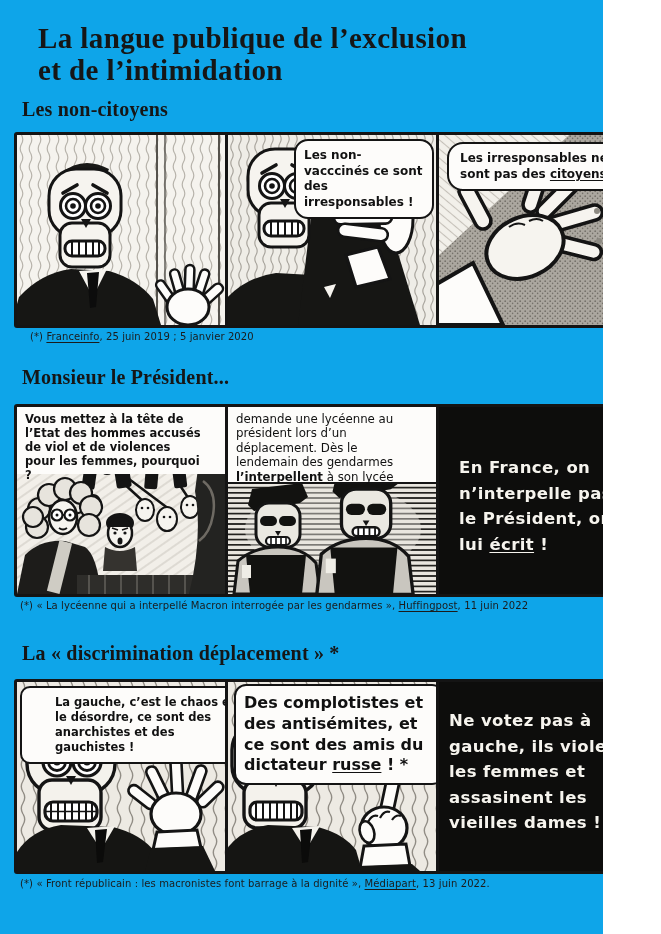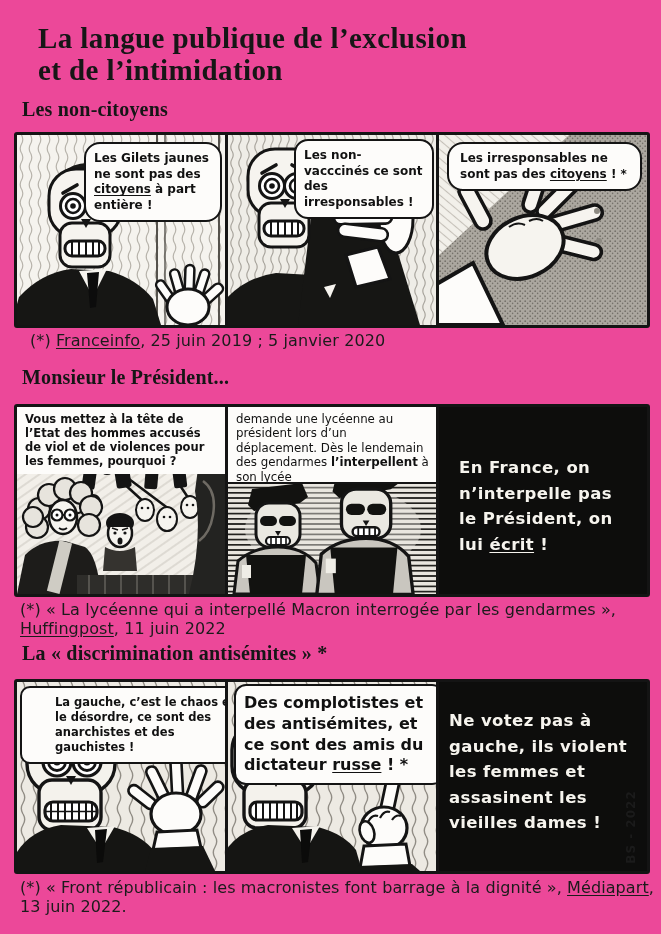--- a/index.html
+++ b/index.html
@@ -1,41 +1,41 @@
 <!DOCTYPE html>
 <html><head>
 <meta charset="utf-8">
 <style>
   html,body{margin:0;padding:0;background:#ffffff;}
-  #page{position:relative;width:661px;height:934px;background:#ec4899;overflow:hidden;
+  #page{position:relative;width:603px;height:934px;background:#0ea5e9;overflow:hidden;
         font-family:"DejaVu Sans",sans-serif;color:#141414;}
   
   .h1{position:absolute;left:38px;top:22px;font-family:"Liberation Serif",serif;
       font-weight:700;font-size:29px;line-height:1.12;letter-spacing:.4px;color:#161616;}
   .h2{position:absolute;left:22px;font-family:"Liberation Serif",serif;font-weight:700;
       font-size:20px;letter-spacing:.2px;color:#161616;}
   
   .strip{position:absolute;left:14px;width:636px;display:flex;border:3px solid #141414;
          border-radius:3px;background:#fff;box-sizing:border-box;}
   .panel{position:relative;flex:1;overflow:hidden;background:#fff;}
   .panel + .panel{border-left:3px solid #141414;}
   .art{position:absolute;inset:0;width:100%;height:100%;display:block;}
   
   .bubble{position:absolute;background:#fdfcfa;border:2.5px solid #141414;border-radius:16px;
           padding:7px 8px;font-weight:700;font-size:12px;line-height:1.3;color:#111;}
-  .nbox{position:absolute;left:0;top:0;right:0;background:#fdfcfa;padding:5px 7px 4px 8px;
+  .nbox{position:absolute;left:0;top:0;right:0;background:#fdfcfa;padding:5px 21px 4px 8px;
         line-height:1.22;color:#111;}
   .nbox1{font-weight:700;font-size:11.5px;height:58px;}
   .nbox2{font-size:11.8px;height:66px;border-bottom:2.5px solid #141414;}
   .black-panel{position:absolute;inset:0;background:#0d0d0c;color:#f6f4ee;}
   .black-text{position:absolute;font-weight:700;letter-spacing:.4px;line-height:1.55;}
   .bt2{left:20px;top:48px;width:162px;font-size:16.5px;}
   .bt3{left:10px;top:26px;width:202px;font-size:16.5px;}
   
-  .src{position:absolute;font-size:16px;letter-spacing:.1px;color:#1b1b1b;}
+  .src{position:absolute;font-size:10px;letter-spacing:.1px;color:#1b1b1b;}
   .u{text-decoration:underline;text-underline-offset:2px;}
   
   .sig{position:absolute;left:586px;top:820px;width:90px;text-align:center;
        transform:rotate(-90deg);font-size:12px;font-weight:700;letter-spacing:1px;color:#1b1b1b;}
 </style>
 </head>
 <body>
 
 <div id="page">
 
@@ -80,23 +80,20 @@
         <path d="M70,138 L82,137 L79,172 L73,173 Z" fill="#0c0c0c"></path>
         <g transform="translate(148,136)" fill="#fdfcfa" stroke="#141414">
           <rect x="-4" y="8" width="9" height="26" rx="4.5" stroke-width="2.5" transform="rotate(-35 0.5 21)"></rect>
           <rect x="8" y="-2" width="9" height="30" rx="4.5" stroke-width="2.5" transform="rotate(-16 12.5 13)"></rect>
           <rect x="20" y="-6" width="9" height="32" rx="4.5" stroke-width="2.5" transform="rotate(2 24.5 10)"></rect>
           <rect x="32" y="-2" width="9" height="30" rx="4.5" stroke-width="2.5" transform="rotate(18 36.5 13)"></rect>
           <rect x="42" y="10" width="10" height="26" rx="5" stroke-width="2.5" transform="rotate(48 47 23)"></rect>
           <ellipse cx="23" cy="36" rx="21" ry="18" stroke-width="3"></ellipse>
         </g>
       </svg>
-      <div class="bubble" style="right:3px;top:7px;width:118px;">
-        <span>Les Gilets jaunes ne sont pas des </span><span class="u">citoyens</span><span> à part entière !</span>
-      </div>
     </div>
 
     <div class="panel">
       <svg class="art" viewBox="0 0 208 190" preserveAspectRatio="none">
         <defs>
           <pattern id="p12h" width="8" height="16" patternUnits="userSpaceOnUse">
             <path d="M4,0 q2.4,4 0,8 q-2.4,4 0,8" fill="none" stroke="#a9a59d" stroke-width="1.2"></path>
           </pattern>
         </defs>
         <rect width="208" height="190" fill="#efede7"></rect>
@@ -291,21 +288,21 @@
           <span>En France, on n’interpelle pas le Président, on lui </span><span class="u">écrit</span><span> !</span>
         </div>
       </div>
     </div>
   </div>
 
   <div class="src" style="left:20px;top:600px;">
     <span>(*) « La lycéenne qui a interpellé Macron interrogée par les gendarmes », </span><span class="u">Huffingpost</span><span>, 11 juin 2022</span>
   </div>
 
-  <div class="h2" style="top:642px;">La « discrimination antisémites » *</div>
+  <div class="h2" style="top:642px;">La « discrimination déplacement » *</div>
 
   <div class="strip" id="strip3" style="top:679px;height:195px;">
 
     <div class="panel">
       <svg class="art" viewBox="0 0 208 189" preserveAspectRatio="none">
         <defs>
           <pattern id="p31v" width="12" height="22" patternUnits="userSpaceOnUse">
             <path d="M6,0 q3.4,5.5 0,11 q-3.4,5.5 0,11" fill="none" stroke="#918d85" stroke-width="1.4"></path>
           </pattern>
         </defs>

